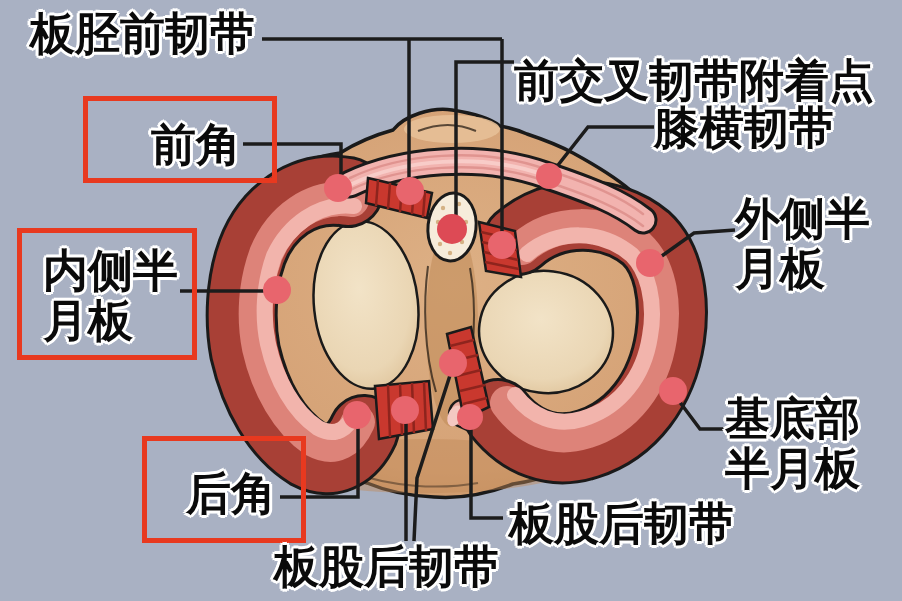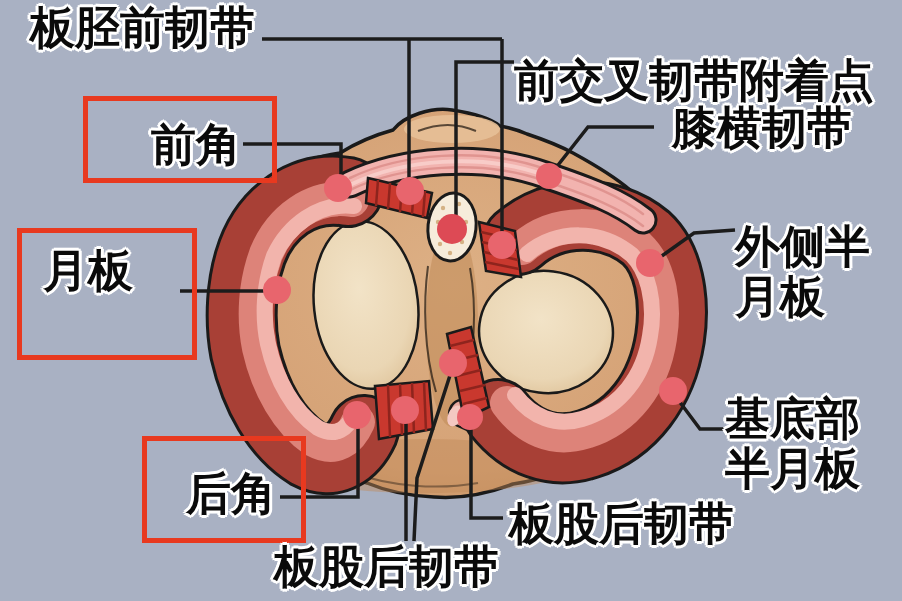--- a/index.html
+++ b/index.html
@@ -174,29 +174,30 @@
       <circle cx="453" cy="363" r="14"></circle>
       <circle cx="470" cy="417" r="13"></circle>
       <circle cx="673" cy="391" r="14"></circle>
     </g>
   </svg>
 
   <div class="hbox" style="left:83px;top:96px;width:194px;height:87px;"></div>
   <div class="hbox" style="left:17px;top:228px;width:180px;height:132px;"></div>
   <div class="hbox" style="left:142px;top:436px;width:164px;height:107px;"></div>
 
-  <div class="lbl" style="left:30px;top:3px;text-align:center;">板胫前韧带</div>
+  <div class="lbl" style="left:30px;top:9px;text-align:center;">板胫前韧带</div>
   <div class="lbl" style="left:514px;top:56px;">前交叉韧带附着点</div>
-  <div class="lbl" style="left:672px;top:103px;">膝横韧带</div>
-  <div class="lbl" style="left:735px;top:194px;margin-top:28px;">
+  <div class="lbl" style="left:654px;top:103px;">膝横韧带</div>
+  <div class="lbl" style="left:735px;top:194px;">
     <div>外侧半</div>
     <div>月板</div>
   </div>
   <div class="lbl" style="left:151px;top:120px;text-align:center;">前角</div>
   <div class="lbl" style="left:43px;top:246px;">
+    <div>内侧半</div>
     <div>月板</div>
   </div>
   <div class="lbl" style="left:186px;top:469px;">后角</div>
   <div class="lbl" style="left:274px;top:542px;">板股后韧带</div>
   <div class="lbl" style="left:509px;top:499px;">板股后韧带</div>
   <div class="lbl" style="left:725px;top:394px;">
     <div>基底部</div>
     <div>半月板</div>
   </div>
 

